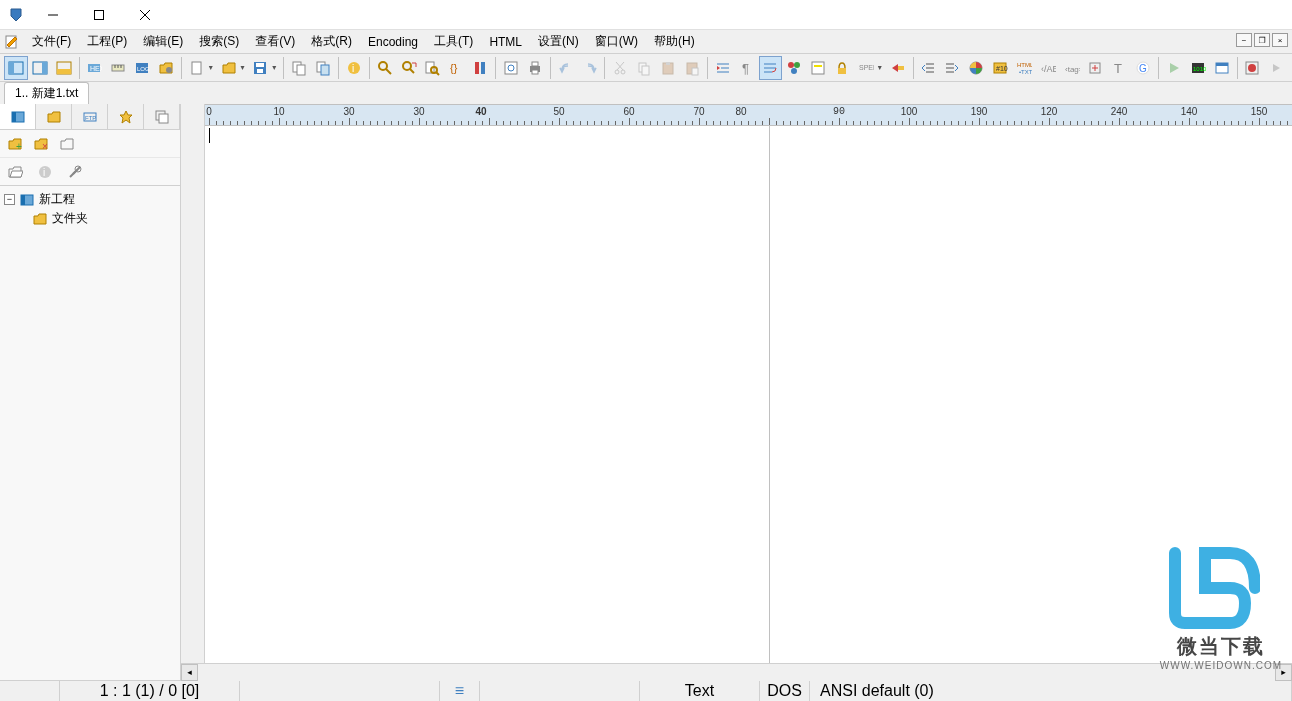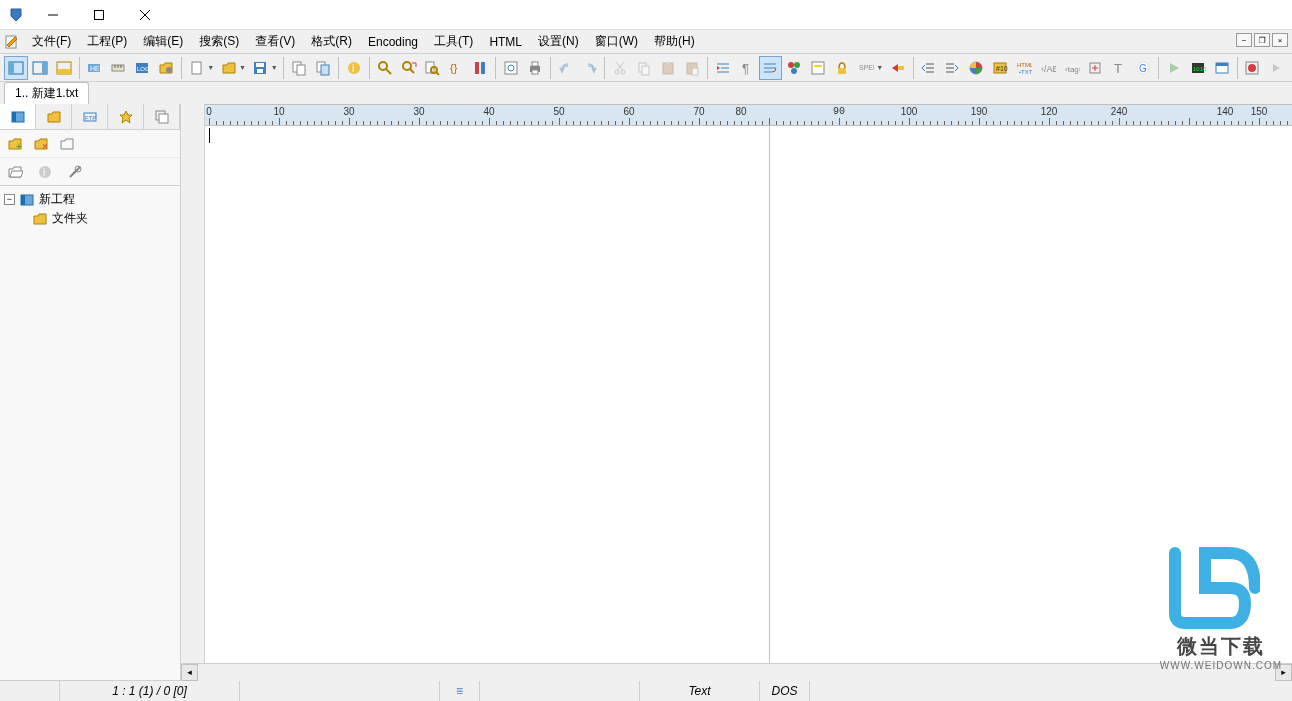--- a/index.html
+++ b/index.html
@@ -50,21 +50,21 @@
 .ruler-tick.major { height: 7px; }
 .editor-body { flex: 1; display: flex; position: relative; }
 .gutter { width: 24px; background: #f0f0f0; border-right: 1px solid #d0d0d0; }
 .text-area { flex: 1; background: #fff; position: relative; font-family: "Courier New", monospace; font-size: 13px; padding: 2px 4px; }
 .caret { position: absolute; width: 1px; height: 15px; background: #000; left: 4px; top: 2px; }
 .margin-line { position: absolute; width: 1px; background: #c0c0c0; top: 0; bottom: 0; }
 .hscroll { height: 17px; background: #f0f0f0; border-top: 1px solid #d0d0d0; display: flex; align-items: center; }
 .hscroll .arrow { width: 17px; height: 17px; background: #e8e8e8; border: 1px solid #c0c0c0; font-size: 9px; display:flex; align-items:center; justify-content:center; }
 .hscroll .track { flex: 1; height: 17px; background: #f0f0f0; }
 
-.statusbar { height: 21px; background: #f0f0f0; border-top: 1px solid #d0d0d0; display: flex; align-items: center; font-size: 12px; font-style: italic; }
+.statusbar { height: 21px; background: #f0f0f0; border-top: 1px solid #d0d0d0; display: flex; align-items: center; font-size: 16px; }
 .status-cell { padding: 0 10px; border-right: 1px solid #d0d0d0; height: 100%; display: flex; align-items: center; }
 
 .watermark { position: absolute; right: 10px; bottom: 30px; text-align: center; opacity: 0.9; pointer-events: none; }
 .watermark .wm-text { font-size: 20px; font-weight: bold; color: #333; letter-spacing: 2px; }
 .watermark .wm-url { font-size: 10px; color: #666; letter-spacing: 1px; }
 
 svg { display: block; }
 </style>
 </head>
 <body>
@@ -588,21 +588,21 @@
           <div class="ruler-tick" style="left: 221px;"></div>
           <div class="ruler-tick" style="left: 228px;"></div>
           <div class="ruler-tick" style="left: 235px;"></div>
           <div class="ruler-tick" style="left: 242px;"></div>
           <div class="ruler-tick" style="left: 249px;"></div>
           <div class="ruler-tick" style="left: 256px;"></div>
           <div class="ruler-tick" style="left: 263px;"></div>
           <div class="ruler-tick" style="left: 270px;"></div>
           <div class="ruler-tick" style="left: 277px;"></div>
           <div class="ruler-tick major" style="left: 284px;"></div>
-          <div class="ruler-num" style="left: 284px;">40</div>
+          <div class="ruler-num" style="left: 276px; font-weight: bold;">40</div>
           <div class="ruler-tick" style="left: 291px;"></div>
           <div class="ruler-tick" style="left: 298px;"></div>
           <div class="ruler-tick" style="left: 305px;"></div>
           <div class="ruler-tick" style="left: 312px;"></div>
           <div class="ruler-tick" style="left: 319px;"></div>
           <div class="ruler-tick" style="left: 326px;"></div>
           <div class="ruler-tick" style="left: 333px;"></div>
           <div class="ruler-tick" style="left: 340px;"></div>
           <div class="ruler-tick" style="left: 347px;"></div>
           <div class="ruler-tick major" style="left: 354px;"></div>
@@ -698,21 +698,21 @@
           <div class="ruler-tick" style="left: 921px;"></div>
           <div class="ruler-tick" style="left: 928px;"></div>
           <div class="ruler-tick" style="left: 935px;"></div>
           <div class="ruler-tick" style="left: 942px;"></div>
           <div class="ruler-tick" style="left: 949px;"></div>
           <div class="ruler-tick" style="left: 956px;"></div>
           <div class="ruler-tick" style="left: 963px;"></div>
           <div class="ruler-tick" style="left: 970px;"></div>
           <div class="ruler-tick" style="left: 977px;"></div>
           <div class="ruler-tick major" style="left: 984px;"></div>
-          <div class="ruler-num" style="left: 984px; margin-left: 36px;">140</div>
+          <div class="ruler-num" style="left: 984px;">140</div>
           <div class="ruler-tick" style="left: 991px;"></div>
           <div class="ruler-tick" style="left: 998px;"></div>
           <div class="ruler-tick" style="left: 1005px;"></div>
           <div class="ruler-tick" style="left: 1012px;"></div>
           <div class="ruler-tick" style="left: 1019px;"></div>
           <div class="ruler-tick" style="left: 1026px;"></div>
           <div class="ruler-tick" style="left: 1033px;"></div>
           <div class="ruler-tick" style="left: 1040px;"></div>
           <div class="ruler-tick" style="left: 1047px;"></div>
           <div class="ruler-tick major" style="left: 1054px;"></div>
@@ -739,20 +739,21 @@
 </div>
 
 <div class="statusbar">
   <div class="status-cell" style="width:60px"></div>
   <div class="status-cell" style="width:180px;justify-content:center">1 : 1 (1) / 0  [0]</div>
   <div class="status-cell" style="width:200px"></div>
   <div class="status-cell" style="width:40px;justify-content:center;color:#4080c0">≡</div>
   <div class="status-cell" style="width:160px"></div>
   <div class="status-cell" style="width:120px;justify-content:center">Text</div>
   <div class="status-cell" style="width:50px;justify-content:center">DOS</div>
+  <div class="status-cell" style="flex:1">ANSI default (0)</div>
 </div>
 
 <div class="watermark">
   <svg width="100" height="90">
       <path d="M15 10 L15 70 Q15 80 25 80 L70 80 Q85 80 85 60 Q85 45 70 45 L45 45 L45 10 L70 10 Q95 10 95 45" fill="none" stroke="#2aa8e0" stroke-width="12" stroke-linecap="round"></path>
     </svg>
   <div class="wm-text">微当下载</div>
   <div class="wm-url">WWW.WEIDOWN.COM</div>
 </div>
 

